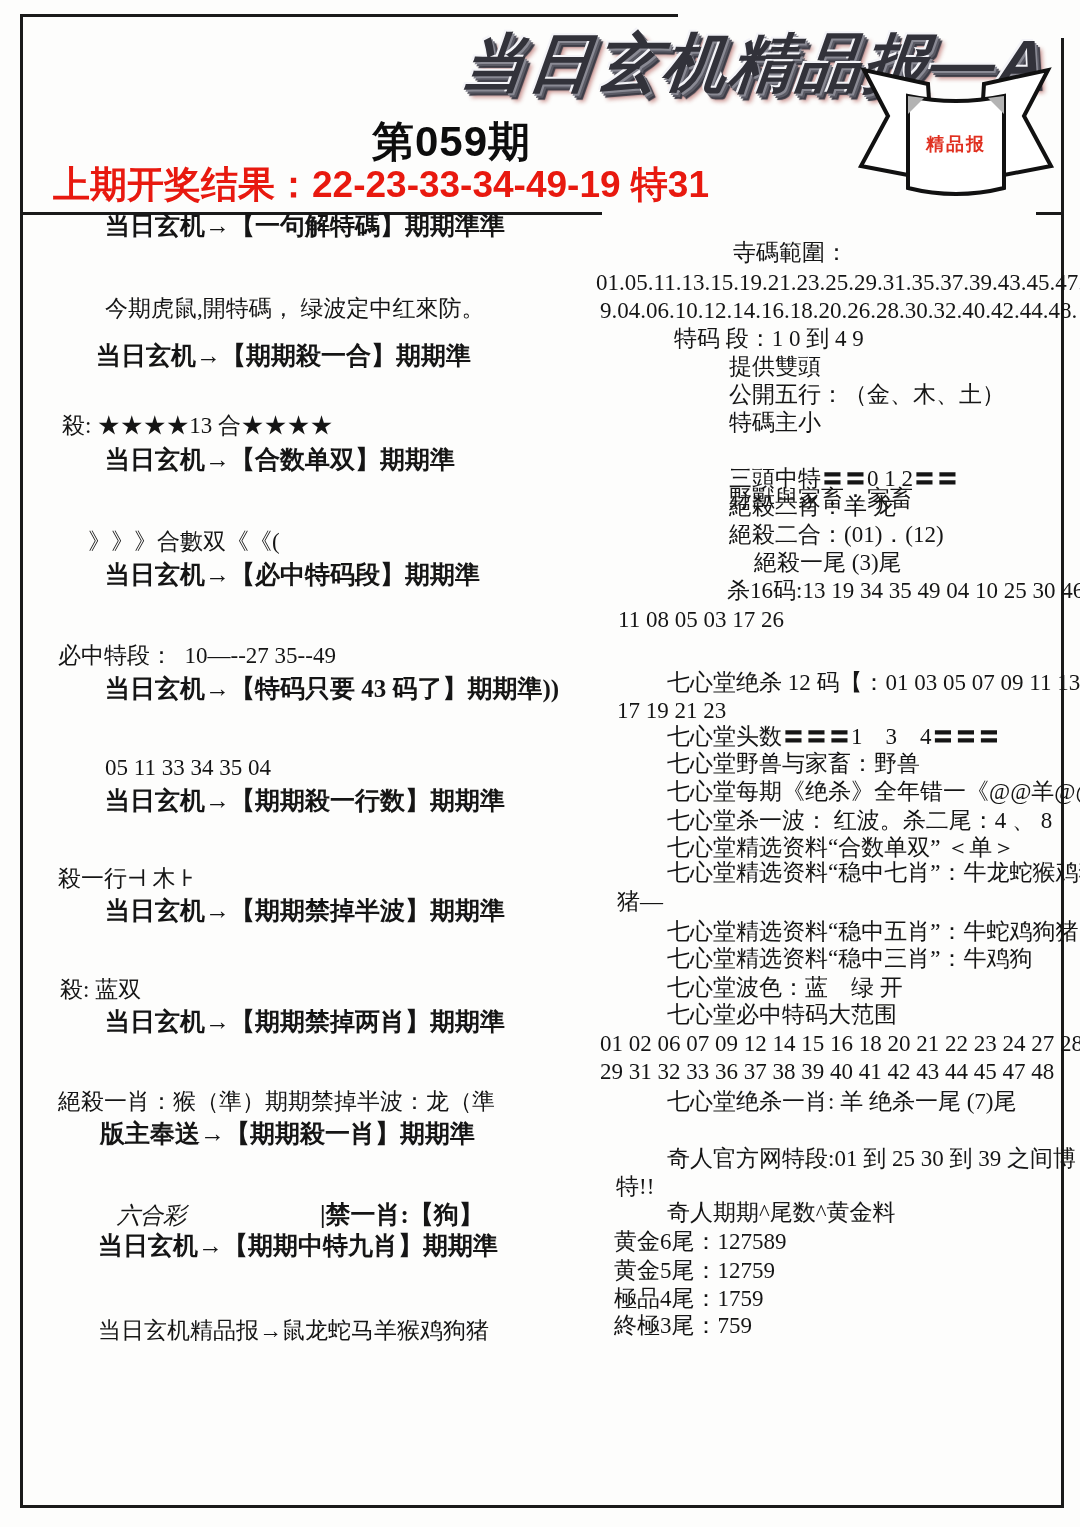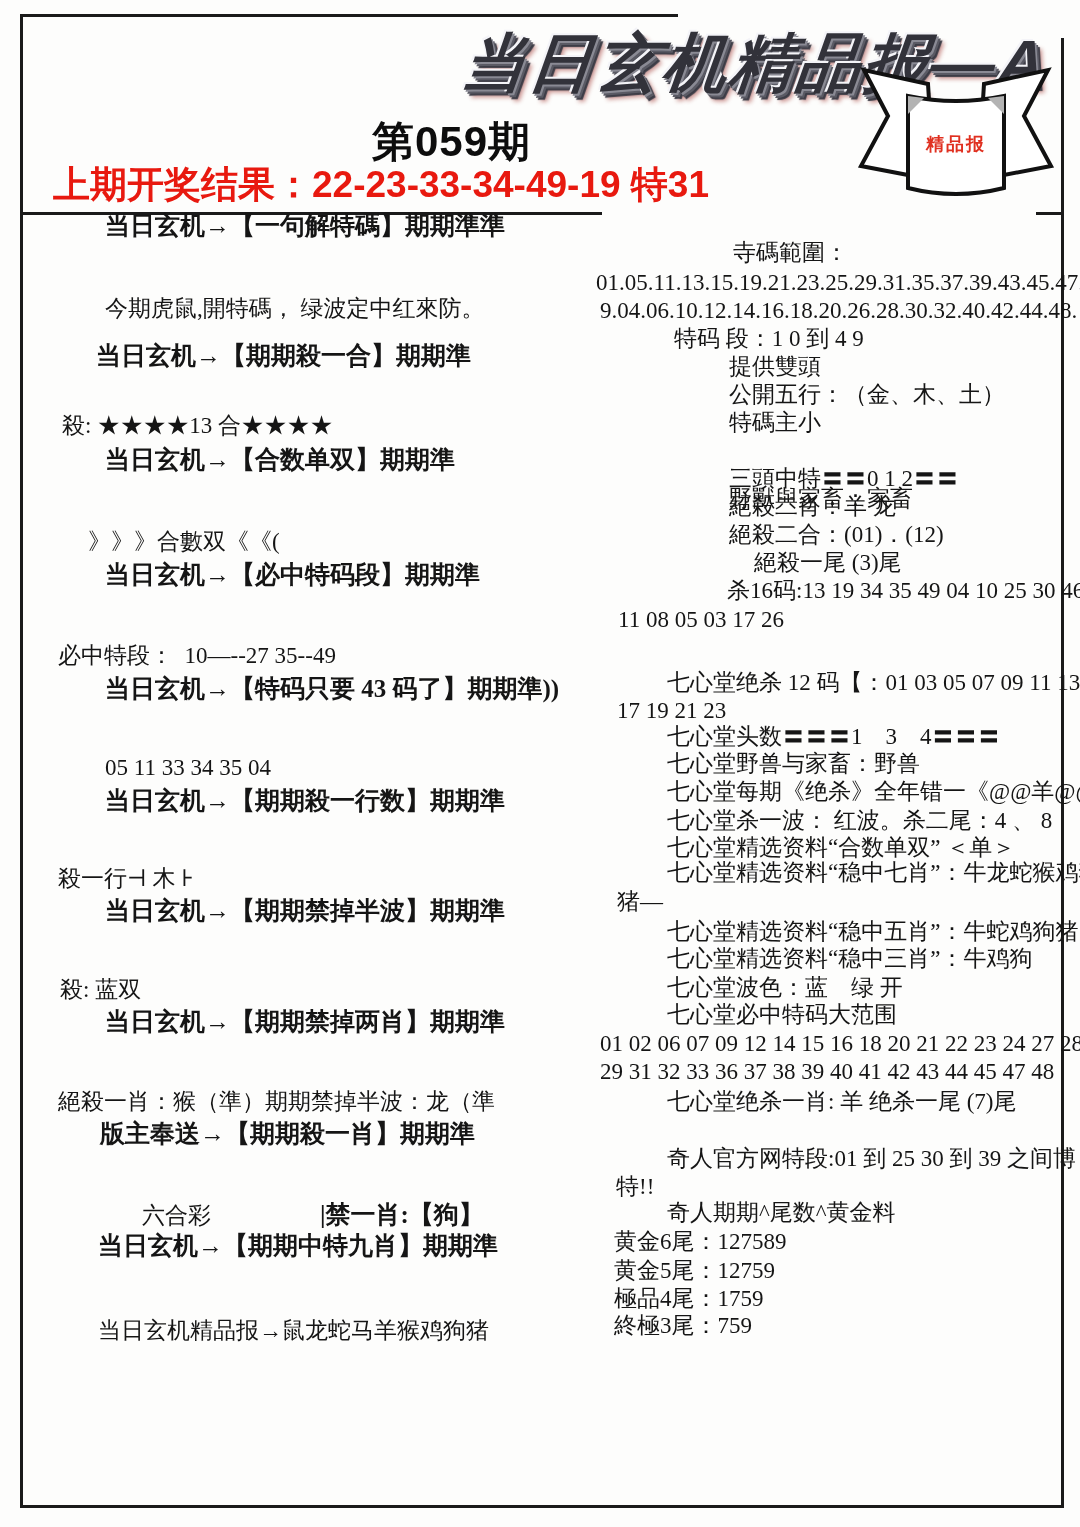--- a/index.html
+++ b/index.html
@@ -90,21 +90,21 @@
 
   <div class="ln" style="left:58px;top:866px;">殺一行⊣ 木 ⊦</div>
   <div class="ln b" style="left:105px;top:897px;">当日玄机→【期期禁掉半波】期期準</div>
 
   <div class="ln" style="left:60px;top:977px;">殺: 蓝双</div>
   <div class="ln b" style="left:105px;top:1008px;">当日玄机→【期期禁掉两肖】期期準</div>
 
   <div class="ln" style="left:58px;top:1089px;">絕殺一肖：猴（準）期期禁掉半波：龙（準</div>
   <div class="ln b" style="left:100px;top:1120px;">版主奉送→【期期殺一肖】期期準</div>
 
-  <div class="ln" style="left:142px;top:1203px;">六合彩</div>
+  <div class="ln" style="left:117px;top:1203px;font-style:italic;">六合彩</div>
   <div class="ln b" style="left:320px;top:1201px;">|禁一肖:【狗】</div>
   <div class="ln b" style="left:98px;top:1232px;">当日玄机→【期期中特九肖】期期準</div>
 
   <div class="ln" style="left:98px;top:1318px;">当日玄机精品报→鼠龙蛇马羊猴鸡狗猪</div>
 
   <div class="ln" style="left:733px;top:240px;">寺碼範圍：</div>
   <div class="ln" style="left:596px;top:270px;">01.05.11.13.15.19.21.23.25.29.31.35.37.39.43.45.47.4</div>
   <div class="ln" style="left:600px;top:298px;">9.04.06.10.12.14.16.18.20.26.28.30.32.40.42.44.48.</div>
   <div class="ln" style="left:674px;top:326px;">特码 段：1 0 到 4 9</div>
   <div class="ln" style="left:729px;top:354px;">提供雙頭</div>

